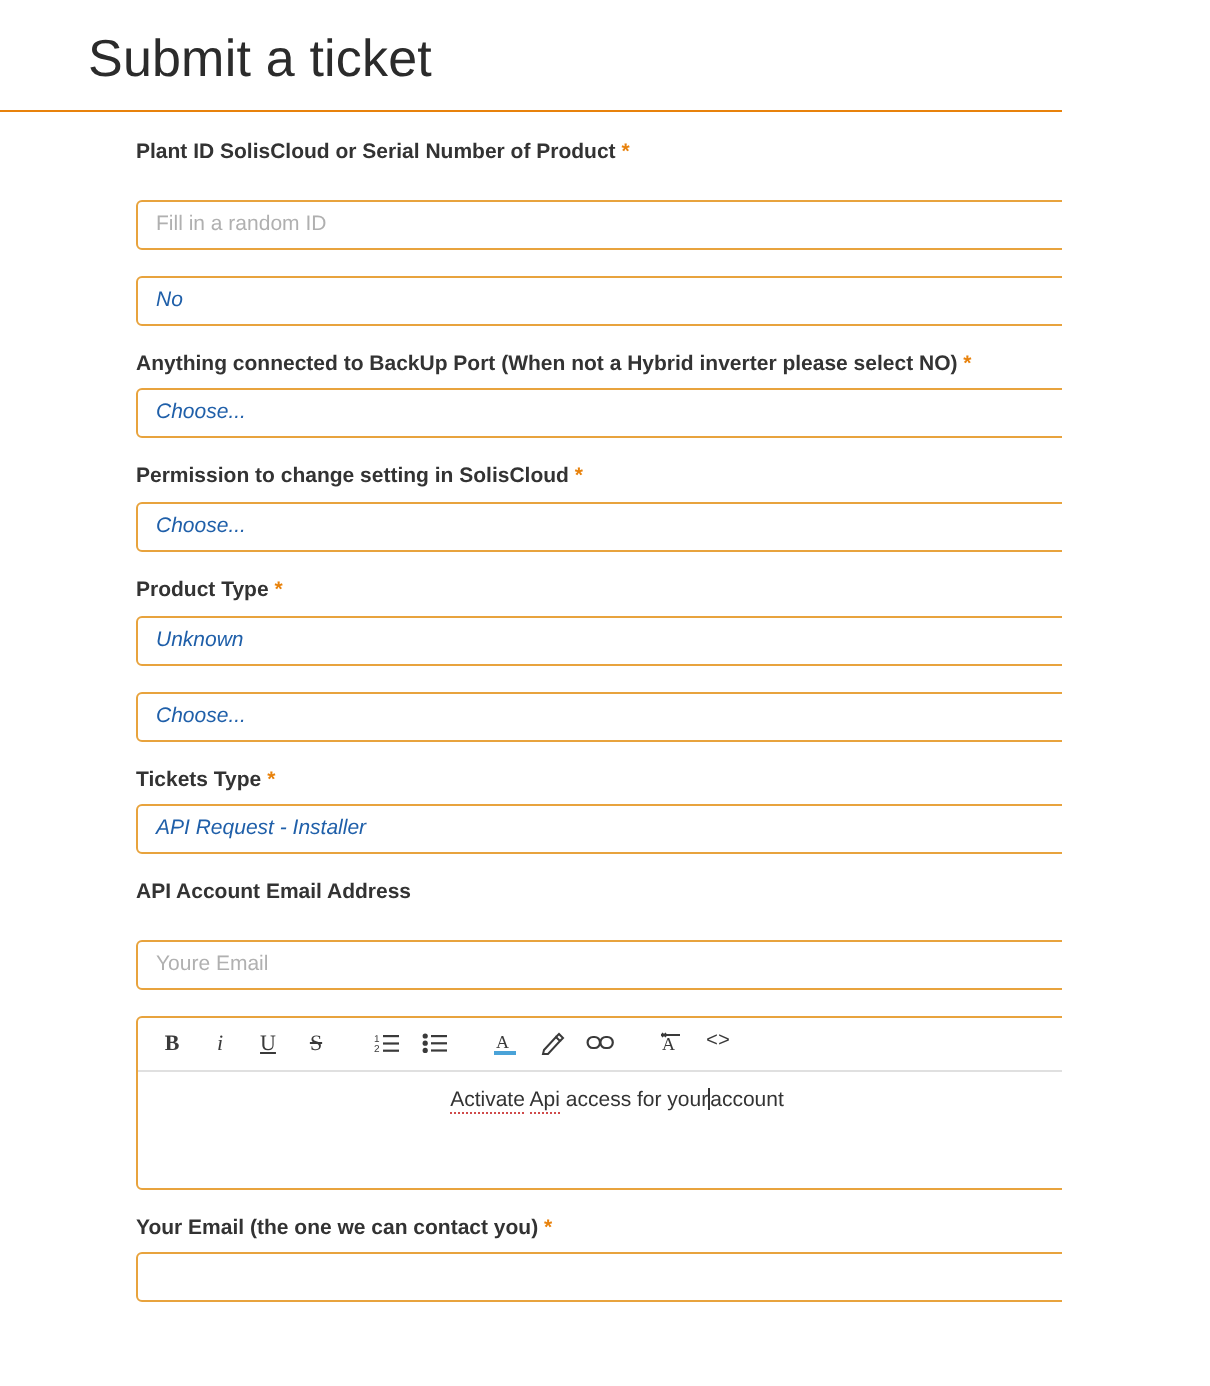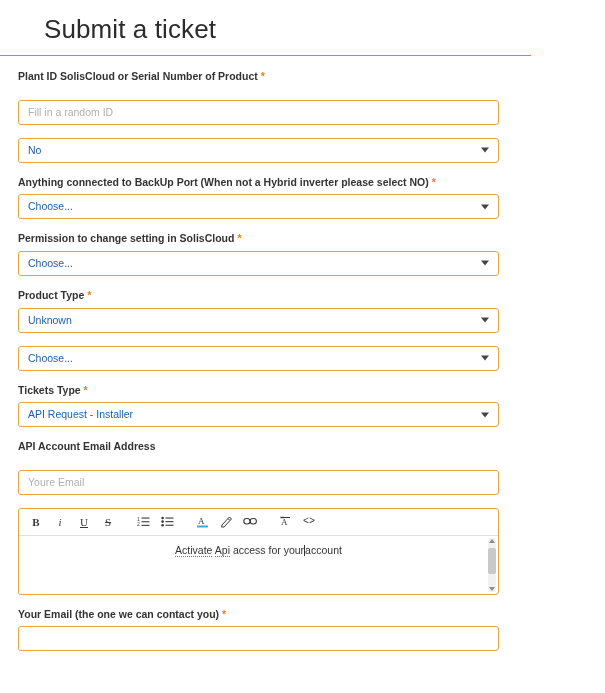--- a/index.html
+++ b/index.html
@@ -23,21 +23,21 @@
     padding: 14px 0 0 44px;
     letter-spacing: 0.1px;
   }
   .title-rule {
     margin: 10px 0 0 0;
     border: none;
     border-top: 1px solid #e8820c;
     width: 100%;
   }
   .form {
-    padding: 14px 44px 0 18px;
+    padding: 14px 44px 0 68px;
   }
   .field {
     margin-bottom: 13px;
   }
   .label {
     font-size: 10.5px;
     font-weight: bold;
     color: #333;
     margin-bottom: 5px;
     line-height: 1.3;
@@ -54,21 +54,21 @@
     background: #fff;
     font-size: 10.5px;
     color: #7a7a7a;
     padding: 0 9px;
     line-height: 23px;
     position: relative;
     display: flex;
     align-items: center;
   }
   .input.placeholder { color: #b0b0b0; margin-top: 16px; }
-  .select { color: #1f5fa9; cursor: pointer; }
+  .select { color: #1f5fa9; cursor: pointer; font-style: italic; }
   .select .caret {
     position: absolute;
     right: 9px;
     top: 50%;
     transform: translateY(-50%);
     width: 0; height: 0;
     border-left: 4.5px solid transparent;
     border-right: 4.5px solid transparent;
     border-top: 5px solid #444;
   }

